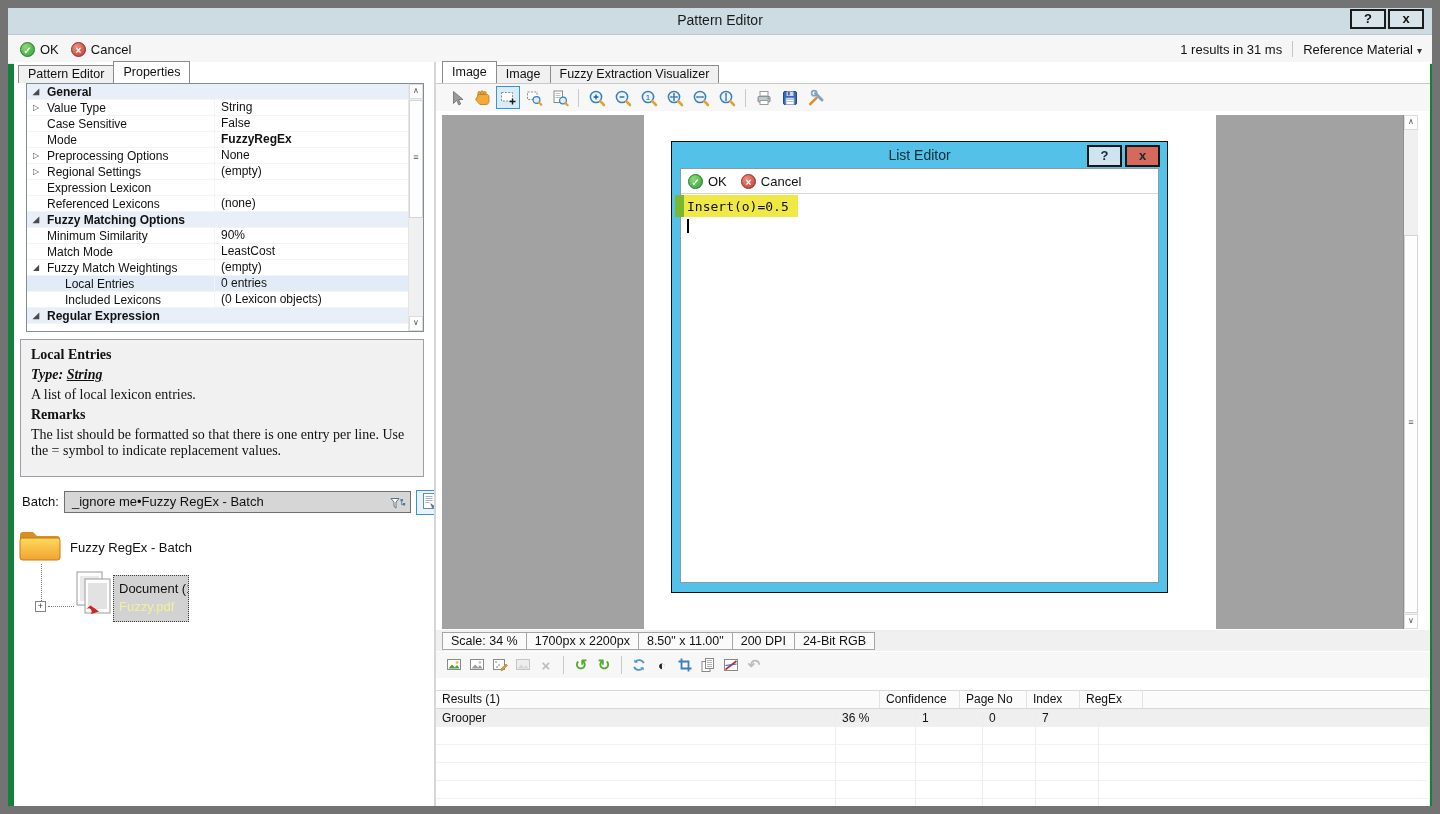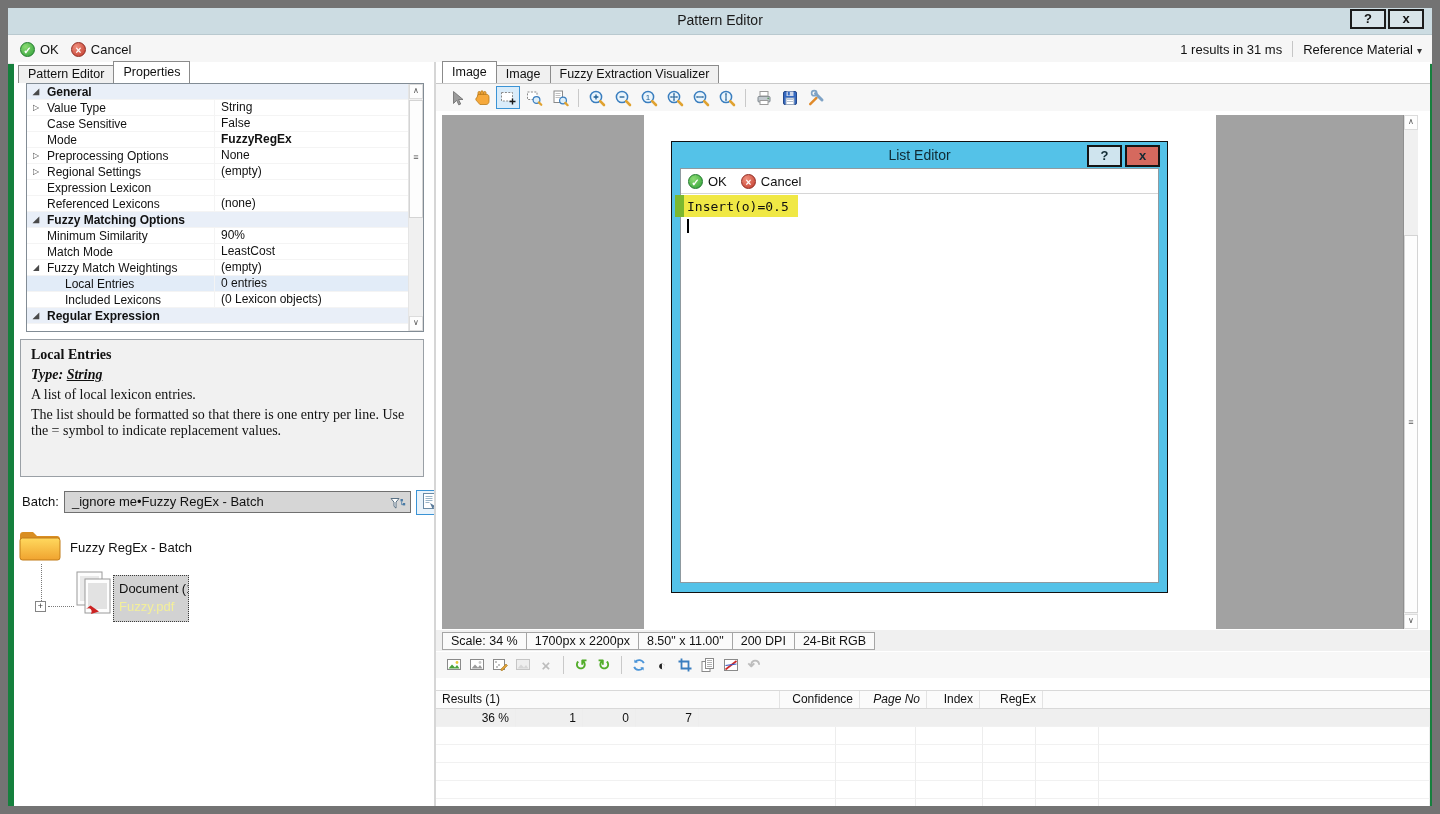--- a/index.html
+++ b/index.html
@@ -94,21 +94,21 @@
   .status-box{background:#fafafa;border:1px solid #a5a5a5;padding:1px 8px;font-size:12.5px;margin-right:-1px;white-space:nowrap}
   .edit-toolbar{position:absolute;left:0;right:0;top:590px;height:26px;background:#f7f7f7;display:flex;align-items:center;padding-left:8px;gap:3px}
   .eti{width:20px;height:20px;display:flex;align-items:center;justify-content:center}
   .glyph-g{color:#53ad2b;font-weight:bold;font-size:15px}
   .glyph-gray{color:#bdbdbd;font-weight:bold;font-size:15px}
   .glyph-dark{color:#222;font-size:13px}
   
   .results{position:absolute;left:0;right:0;top:628px;bottom:0;border-top:1px solid #d9d9d9;font-size:12px;overflow:hidden}
   .res-header{display:flex;height:17px;background:#fbfbfb;border-bottom:1px solid #d9d9d9}
   .res-cell{border-right:1px solid #e3e3e3;padding:0 6px;line-height:17px;white-space:nowrap;overflow:hidden;box-sizing:border-box}
-  .res-cell.num{text-align:right}
+  .res-cell.num{text-align:left}
   .res-cell.spacer{border-right:none;flex:1}
   .res-row{display:flex;height:18px}
   .res-row .res-cell{line-height:18px;border-right:1px solid #ededed;border-bottom:1px solid #f1f1f1}
   .res-row.sel{background:#efefef}
 </style>
 </head>
 <body>
 
 <div class="window">
 
@@ -223,20 +223,21 @@
             <span class="grip">≡</span>
           </div>
         <div class="sb-btn sb-down">∨</div>
       </div>
     </div>
 
     <div class="desc">
       <div class="d-title">Local Entries</div>
       <div class="d-type"><span>Type:</span> <span class="t-val">String</span></div>
       <div class="d-line">A list of local lexicon entries.</div>
+      <div class="d-title">Remarks</div>
       <div class="d-line">The list should be formatted so that there is one entry per line. Use the = symbol to indicate replacement values.</div>
     </div>
 
     <div class="batch-row">
       <span class="batch-label">Batch:</span>
       <div class="batch-input">
         <span>_ignore me•Fuzzy RegEx - Batch</span>
         <span class="batch-funnel"><svg width="16" height="13" viewBox="0 0 16 13">
               <path d="M1 1.5h8l-3 3.6v6l-2-1.8V5.1z" fill="#fff" stroke="#5a7184" stroke-width="1"></path>
               <rect x="10.5" y="2" width="2.4" height="2.4" fill="#4a7ba6"></rect>
@@ -510,29 +511,30 @@
             <rect x="1.5" y="2.5" width="13" height="11" fill="#fff" stroke="#8a8a8a"></rect>
             <path d="M2.5 12.5L13.5 4" stroke="#cc2a2a" stroke-width="1.6"></path>
             <path d="M2.5 8.5l11-1.5" stroke="#3555c0" stroke-width="1.1"></path>
           </svg>
         </span>
         <span class="eti glyph-gray">↶</span>
       </div>
 
     <div class="results">
       <div class="res-header">
-          <span class="res-cell" style="width: 344px;">Results (1)</span>
+          <span class="res-cell" style="width: 444px;">Results (1)</span>
           <span class="res-cell num" style="width: 80px;">Confidence</span>
-          <span class="res-cell num" style="width: 67px; font-style: italic;">Page No</span>
+          <span class="res-cell num" style="width: 67px;">Page No</span>
           <span class="res-cell num" style="width: 53px;">Index</span>
           <span class="res-cell num" style="width: 63px;">RegEx</span>
           <span class="res-cell spacer"></span>
         </div>
       <div>
           <div class="res-row sel">
+            <span class="res-cell" style="width: 400px;">Grooper</span>
             <span class="res-cell num" style="width: 80px;">36 %</span>
             <span class="res-cell num" style="width: 67px;">1</span>
             <span class="res-cell num" style="width: 53px;">0</span>
             <span class="res-cell num" style="width: 63px;">7</span>
             <span class="res-cell spacer"></span>
           </div>
           <div class="res-row">
             <span class="res-cell" style="width: 400px;"></span>
             <span class="res-cell" style="width: 80px;"></span>
             <span class="res-cell" style="width: 67px;"></span>

